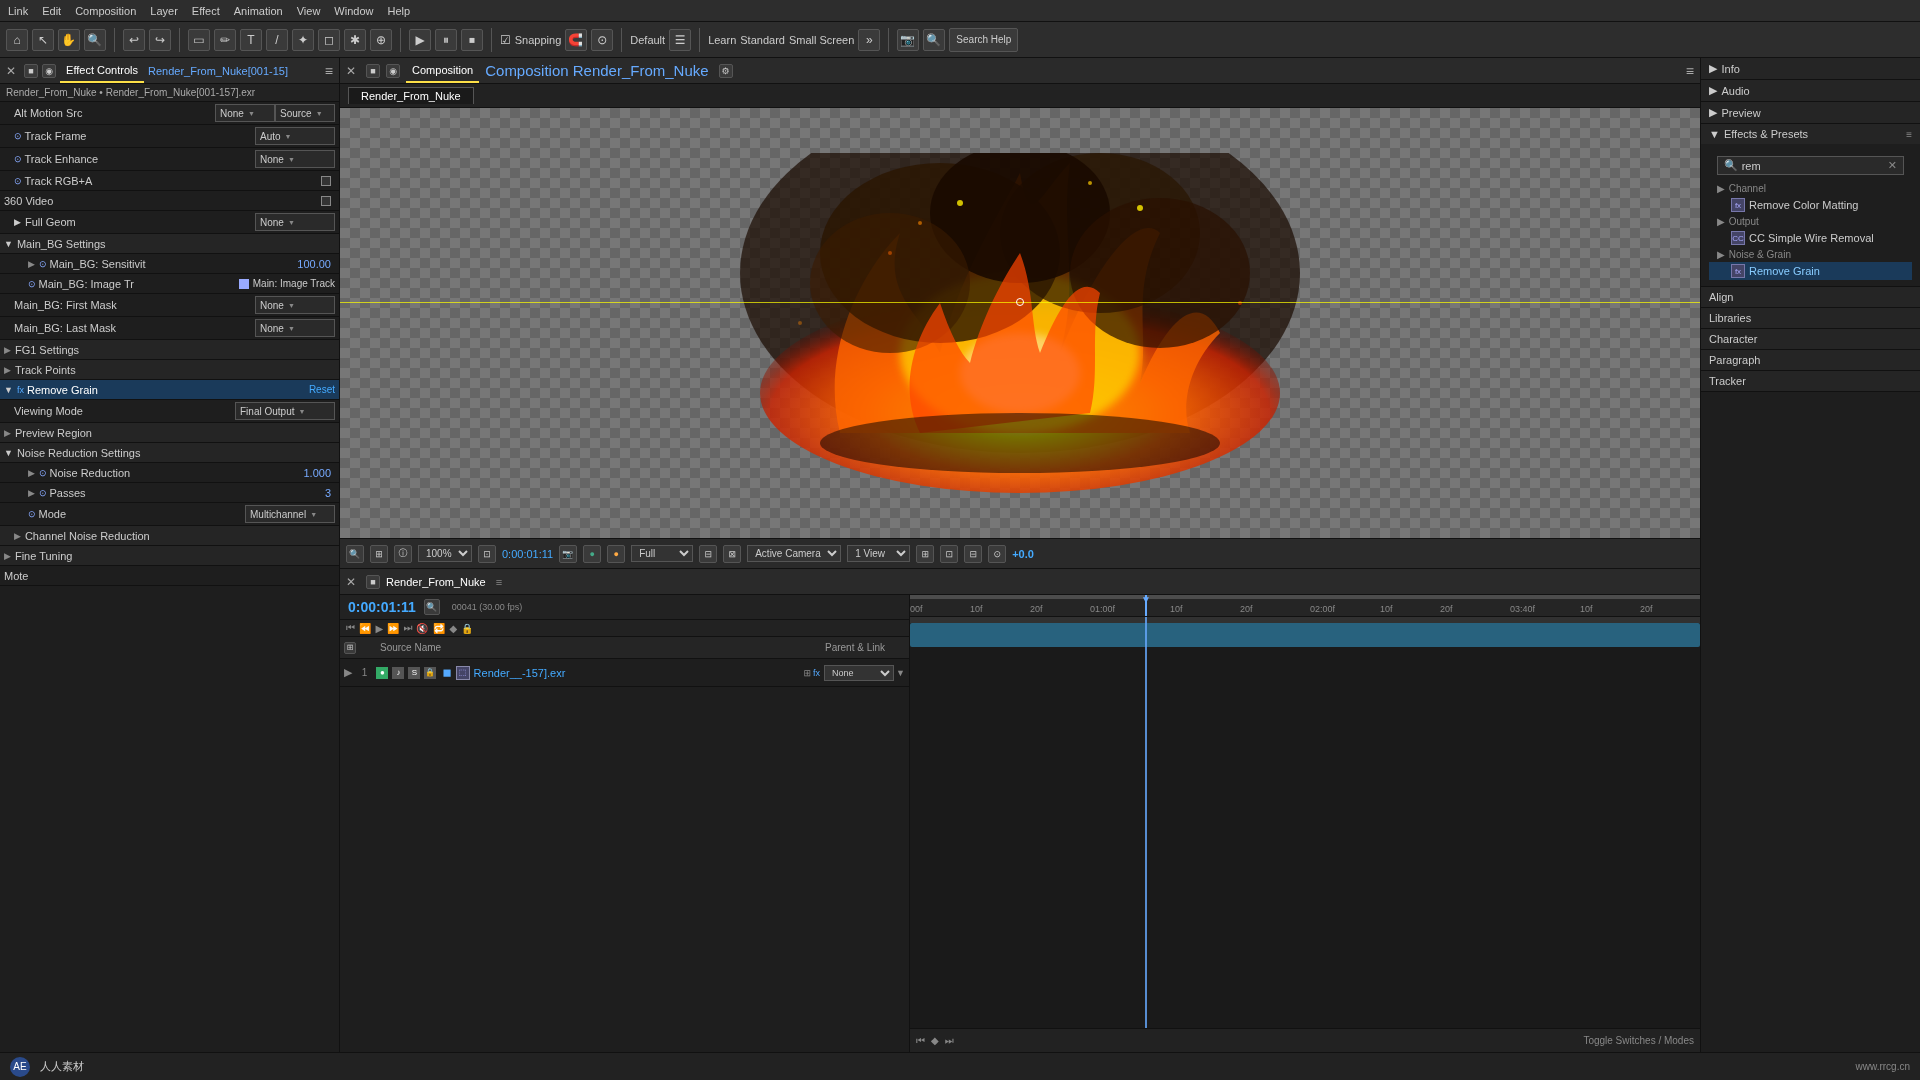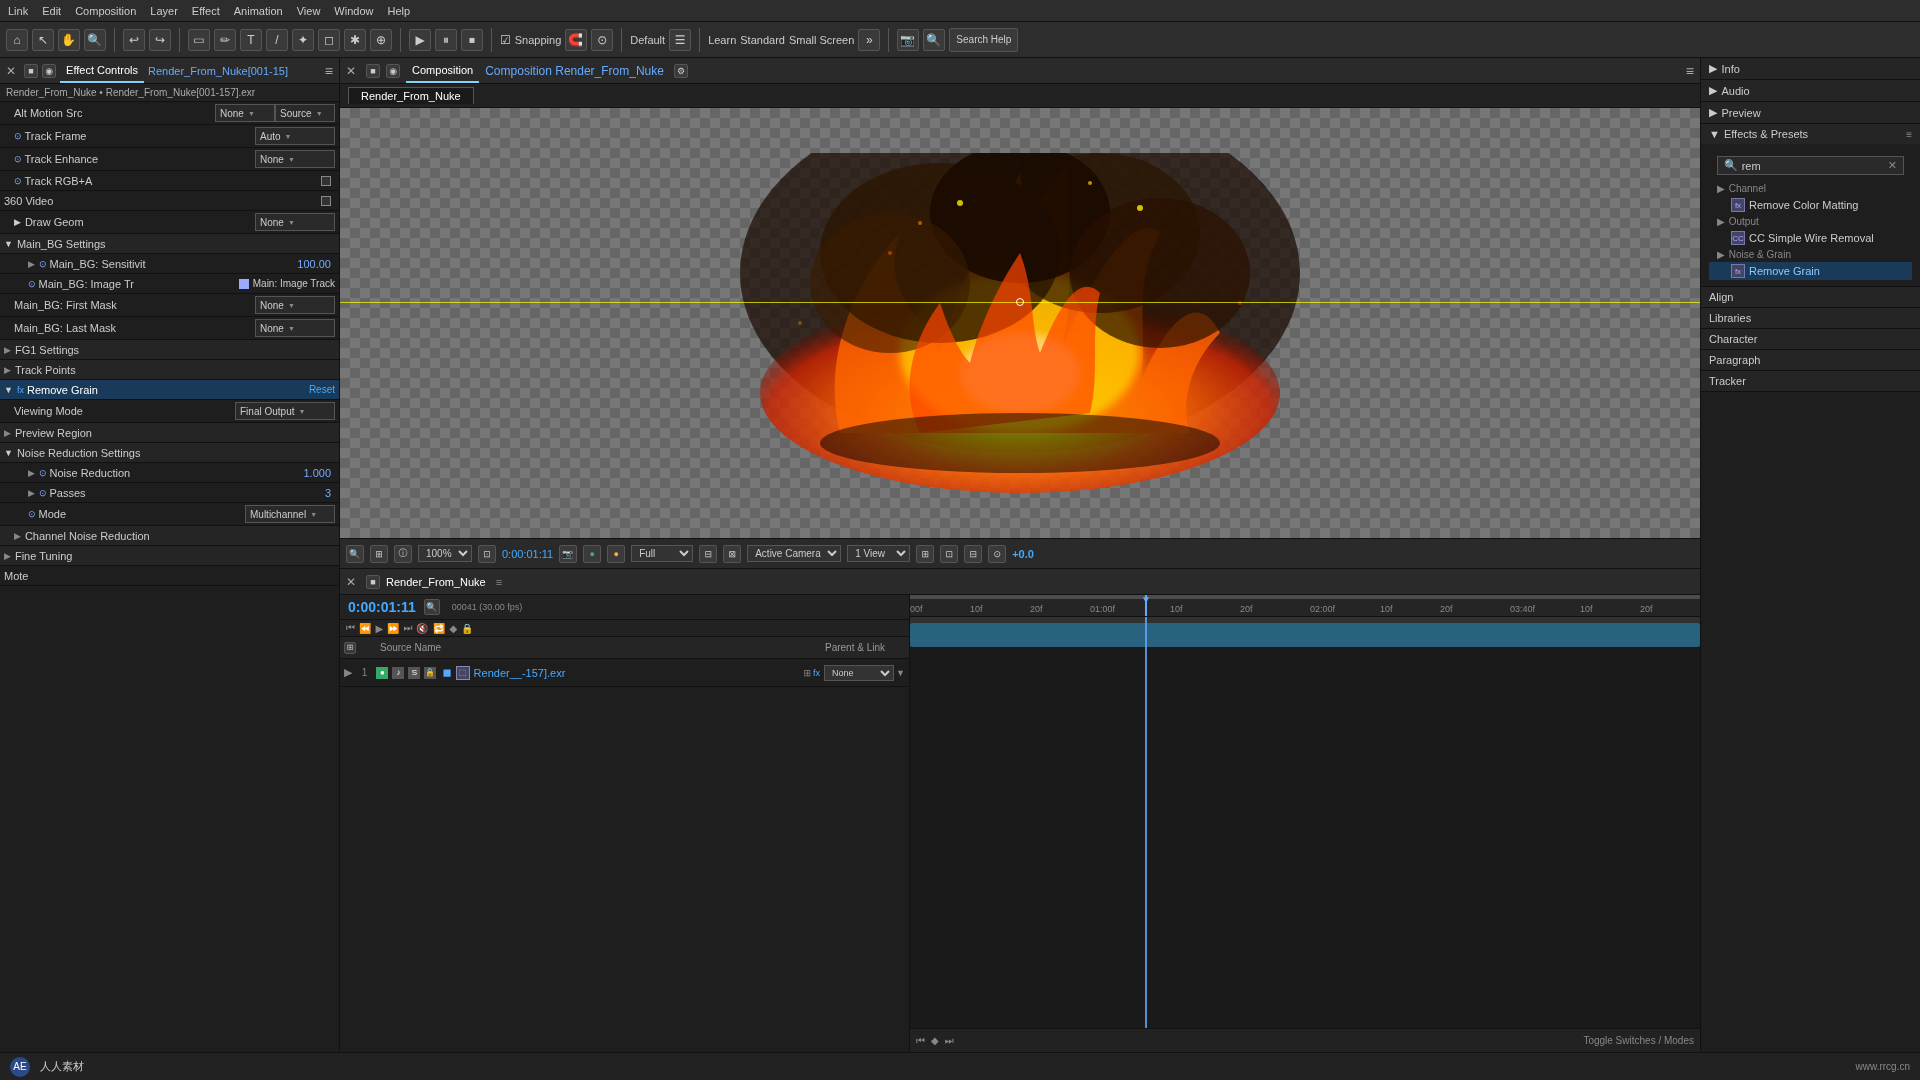--- a/index.html
+++ b/index.html
@@ -18,21 +18,21 @@
 
     
     #main { display: flex; flex: 1; overflow: hidden; }
 
     
     #left-panel { width: 340px; background: #1e1e1e; border-right: 1px solid #111; display: flex; flex-direction: column; flex-shrink: 0; }
 
     
     .panel-header { background: #2a2a2a; height: 26px; display: flex; align-items: center; padding: 0 6px; gap: 4px; border-bottom: 1px solid #111; flex-shrink: 0; }
     .panel-tab { color: #bbb; font-size: 11px; padding: 0 6px; cursor: pointer; height: 100%; display: flex; align-items: center; }
-    .panel-tab.active { color: #fff; border-bottom: 2px solid #7dd3fc; }
+    .panel-tab.active { color: #fff; border-bottom: 2px solid #fde047; }
     .panel-close { color: #aaa; cursor: pointer; font-size: 12px; margin-right: 4px; }
     .panel-menu { color: #aaa; cursor: pointer; font-size: 14px; }
 
     
     #effect-controls { flex: 1; overflow-y: auto; overflow-x: hidden; }
     #effect-controls::-webkit-scrollbar { width: 6px; }
     #effect-controls::-webkit-scrollbar-track { background: #1e1e1e; }
     #effect-controls::-webkit-scrollbar-thumb { background: #555; }
 
     .effect-path { color: #aaa; font-size: 10px; padding: 3px 6px; background: #222; border-bottom: 1px solid #111; white-space: nowrap; overflow: hidden; }
@@ -229,21 +229,21 @@
         <div class="checkbox"></div>
       </div>
 
       <div class="effect-row">
         <span class="row-label">360 Video</span>
         <div class="checkbox"></div>
       </div>
 
       <div class="effect-row indent1">
         <span class="triangle open">▶</span>
-        <span class="row-label">Draw Geom</span>
+        <span class="row-label">Full Geom</span>
         <div class="dropdown">None</div>
       </div>
 
       <div class="effect-row section-header">
         <span class="triangle open">▼</span>
         <span class="row-label">Main_BG Settings</span>
       </div>
 
       <div class="effect-row indent2">
         <span class="triangle">▶</span>
@@ -338,21 +338,21 @@
   </div>
 
   <div id="center">
 
     <div id="comp-panel">
       <div class="comp-header">
         <span class="panel-close">✕</span>
         <div class="tb-icon" style="width:14px;height:14px;font-size:9px;">■</div>
         <div class="tb-icon" style="width:14px;height:14px;font-size:9px;">◉</div>
         <span class="panel-tab active">Composition</span>
-        <span style="color:#6af;font-size:12px;">Composition Render_From_Nuke</span>
+        <span style="color:#6af;font-size:15px;">Composition Render_From_Nuke</span>
         <div class="tb-icon" style="width:14px;height:14px;font-size:9px;margin-left:4px;">⚙</div>
         <span style="flex:1"></span>
         <span class="panel-menu">≡</span>
       </div>
 
       <div style="background:#222;height:24px;display:flex;align-items:center;padding:0 8px;border-bottom:1px solid #111;">
         <div style="background:#1a1a1a;border:1px solid #555;border-bottom:none;color:#fff;font-size:11px;padding:2px 12px;cursor:pointer;">Render_From_Nuke</div>
       </div>
 
       <div class="comp-viewport">

